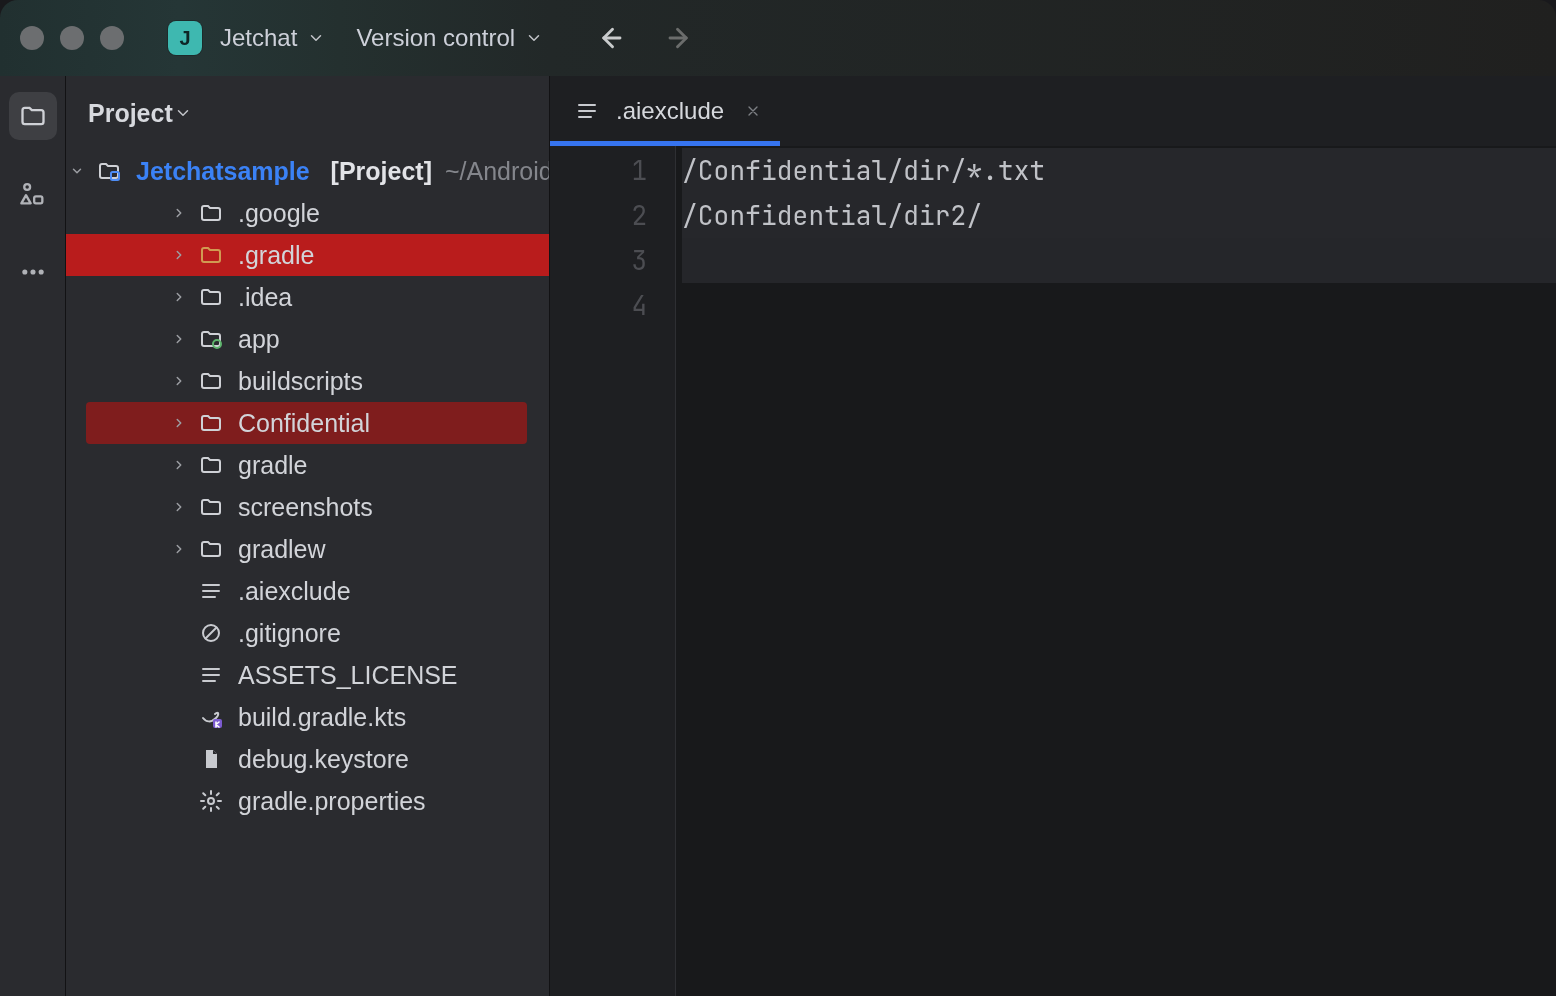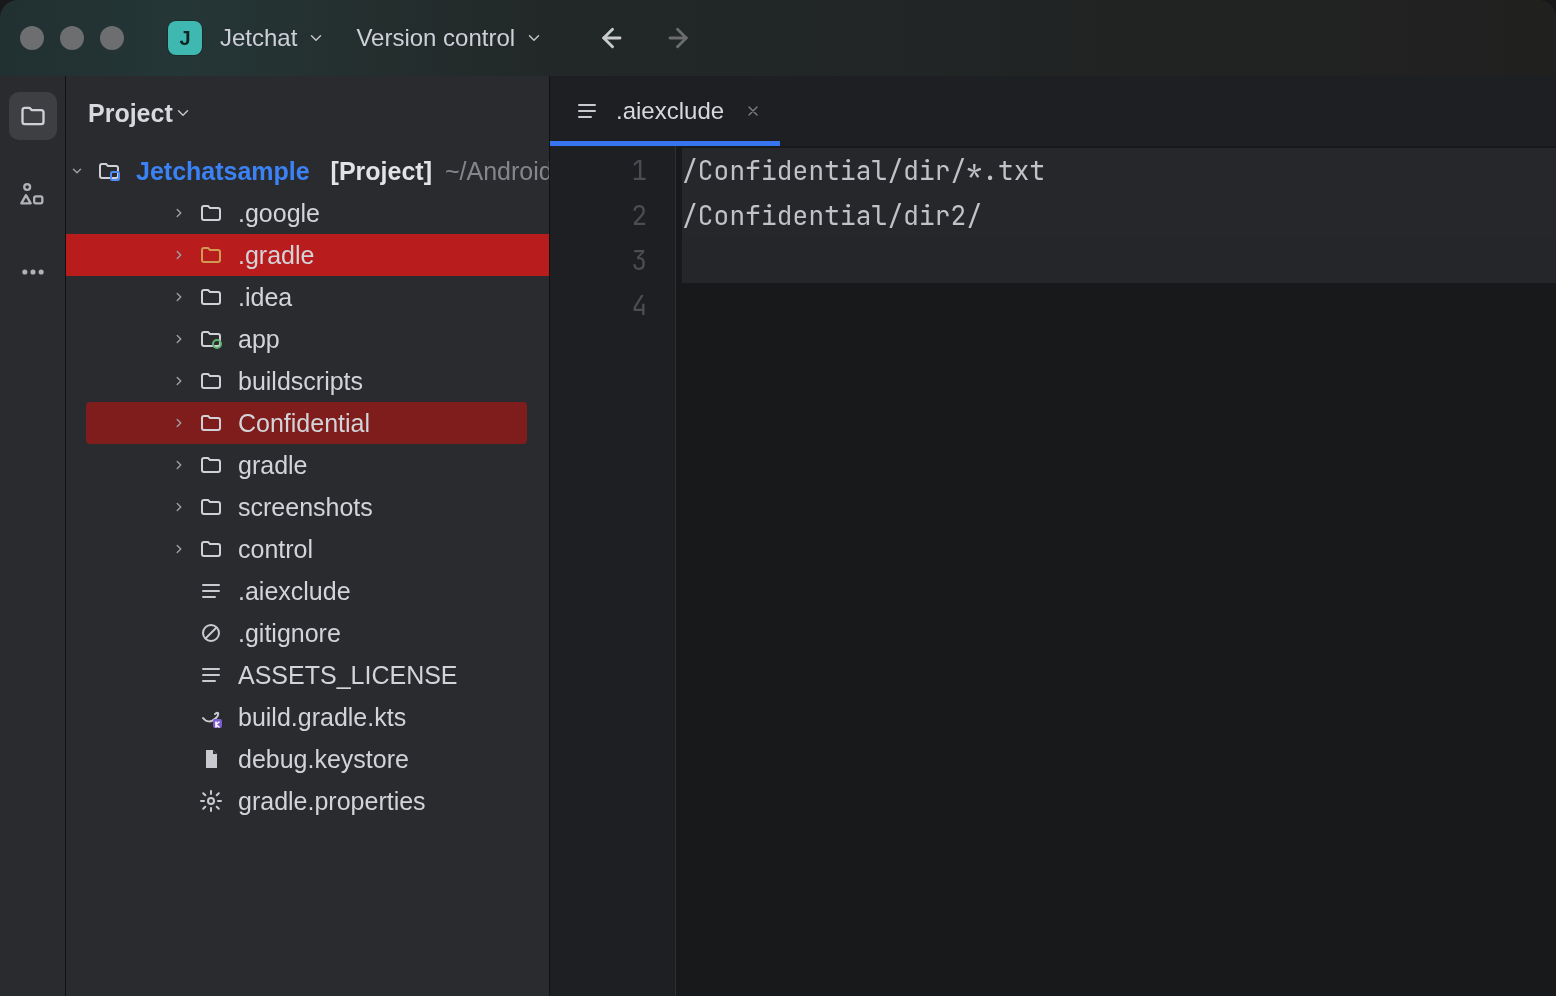--- a/index.html
+++ b/index.html
@@ -466,21 +466,21 @@
             <span class="tree-chev">
               <svg viewBox="0 0 24 24" fill="none">
                 <path d="M9 6l6 6-6 6" stroke="#9c9ea3" stroke-width="2.5" stroke-linecap="round" stroke-linejoin="round"></path>
               </svg>
             </span>
             <span class="tree-icon">
               <svg viewBox="0 0 24 24" fill="none">
                 <path d="M3 7a2 2 0 012-2h4l2 2h8a2 2 0 012 2v8a2 2 0 01-2 2H5a2 2 0 01-2-2V7z" stroke="#cfd1d6" stroke-width="2"></path>
               </svg>
             </span>
-            <span class="tree-label">control</span>
+            <span class="tree-label">gradlew</span>
           </div>
           <div class="tree-row">
             <span class="indent" style="width: 102px;"></span>
             <span class="tree-chev empty">
               <svg viewBox="0 0 24 24" fill="none">
                 <path d="M9 6l6 6-6 6" stroke="#9c9ea3" stroke-width="2.5" stroke-linecap="round" stroke-linejoin="round"></path>
               </svg>
             </span>
             <span class="tree-icon">
               <svg viewBox="0 0 24 24">

